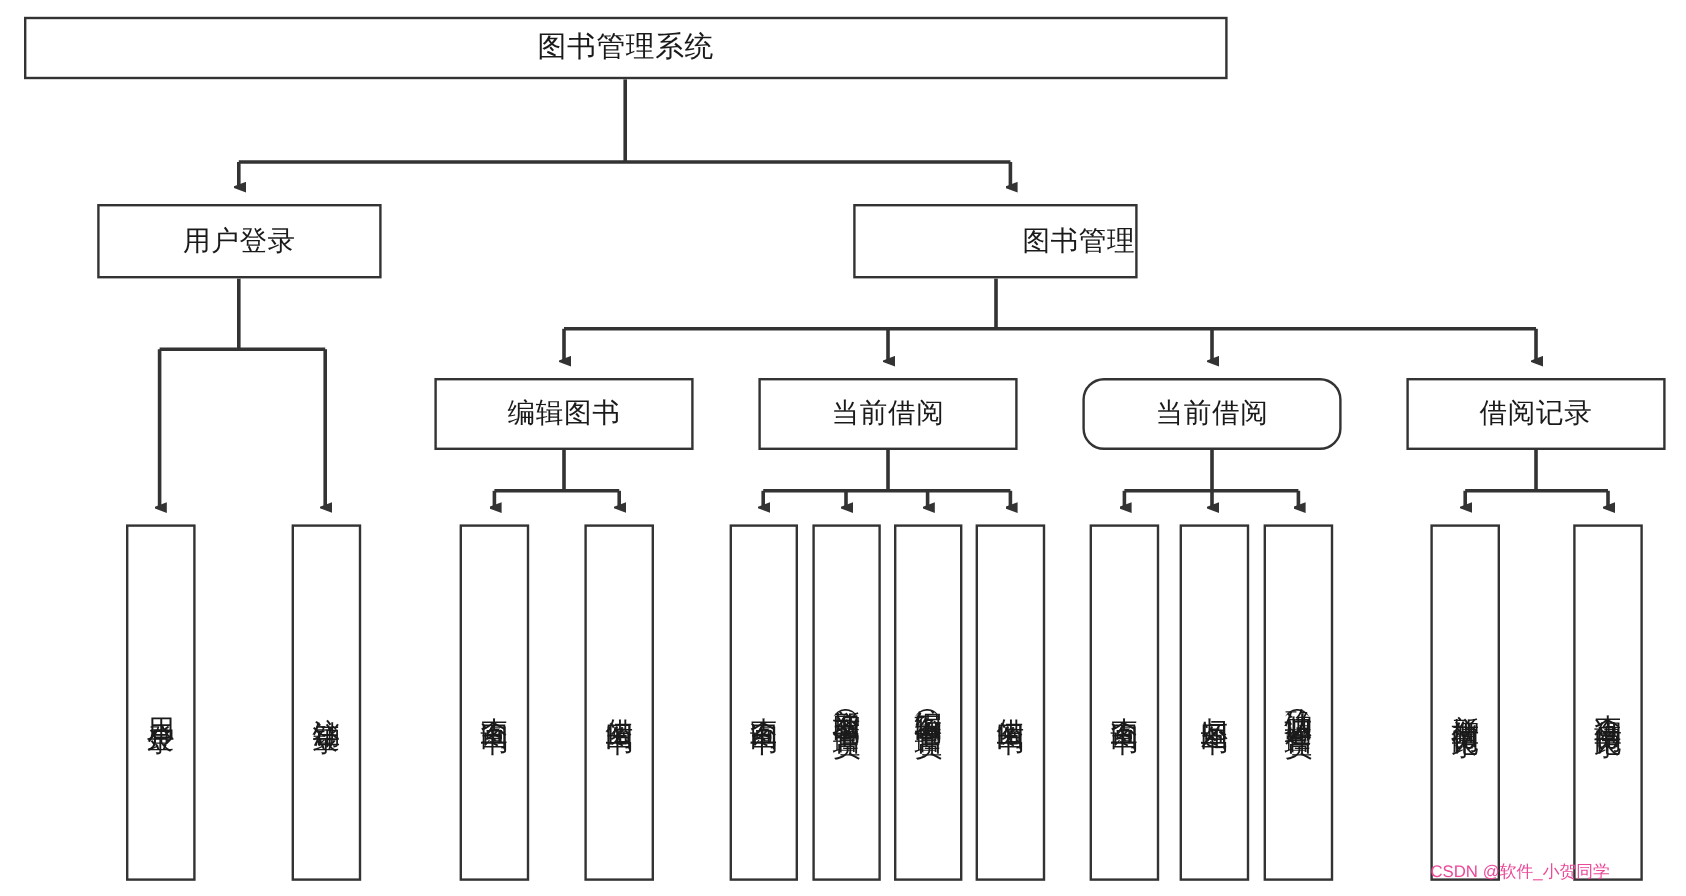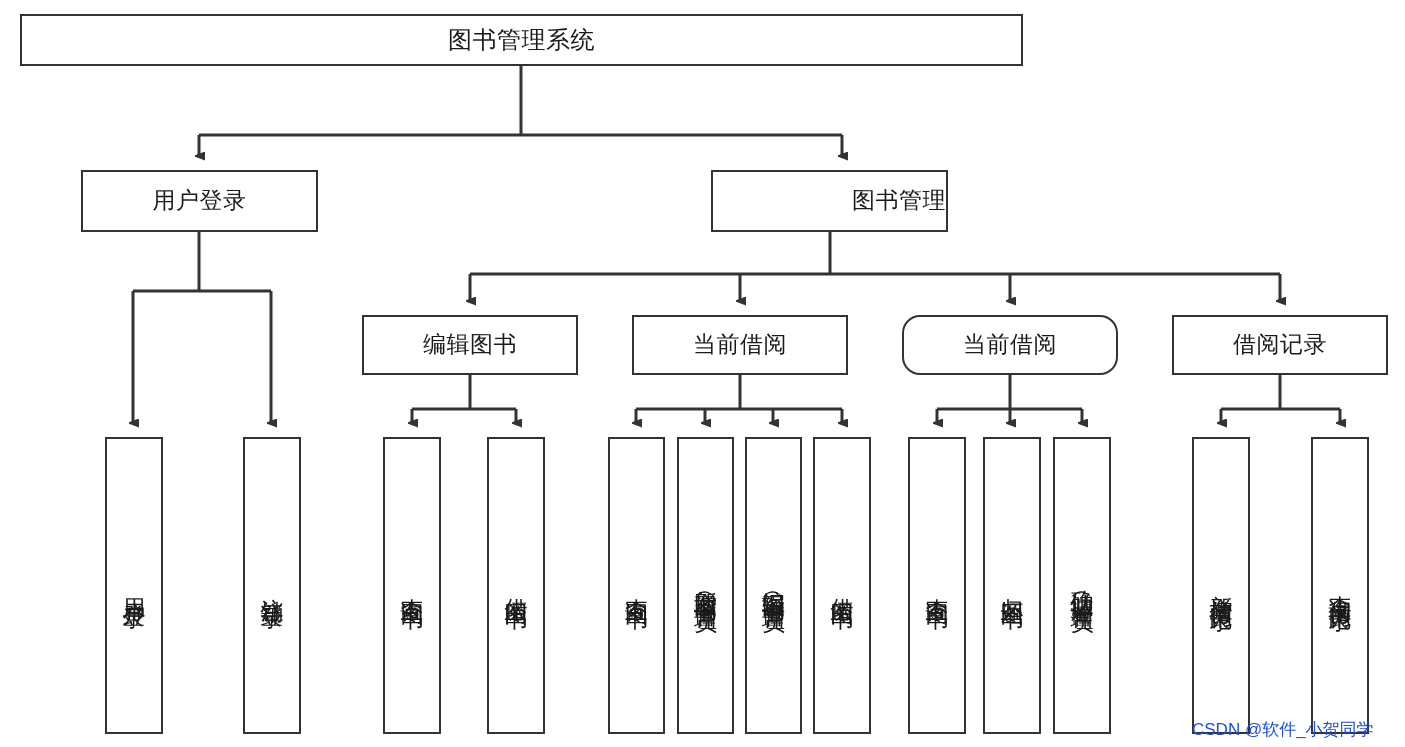--- a/index.html
+++ b/index.html
@@ -53,22 +53,22 @@
     writing-mode: vertical-rl;
     text-orientation: upright;
     font-size: 23px;
     letter-spacing: 3px;
     line-height: 1;
     white-space: nowrap;
   }
   .node.root .lbl { font-size: 24px; }
   .watermark {
     position: absolute;
-    font-size: 17px;
-    color: #1d4ed8;
+    font-size: 14px;
+    color: #ec4899;
     white-space: nowrap;
     user-select: none;
   }
 </style>
 </head>
 <body>
 
 <div id="canvas">
 
   <svg class="edges" viewBox="0 0 1405 747">

